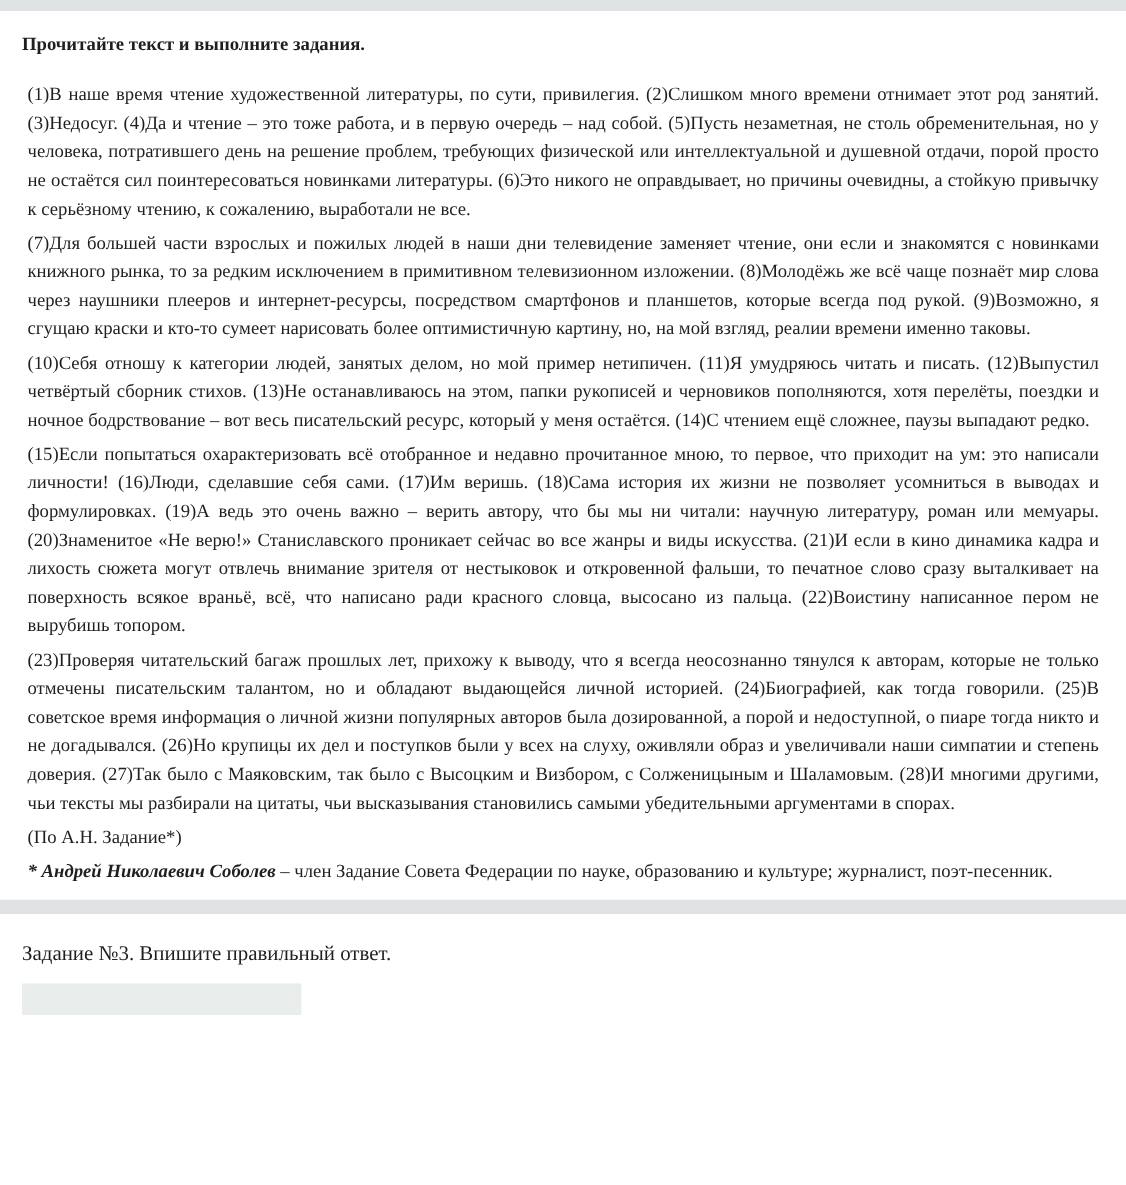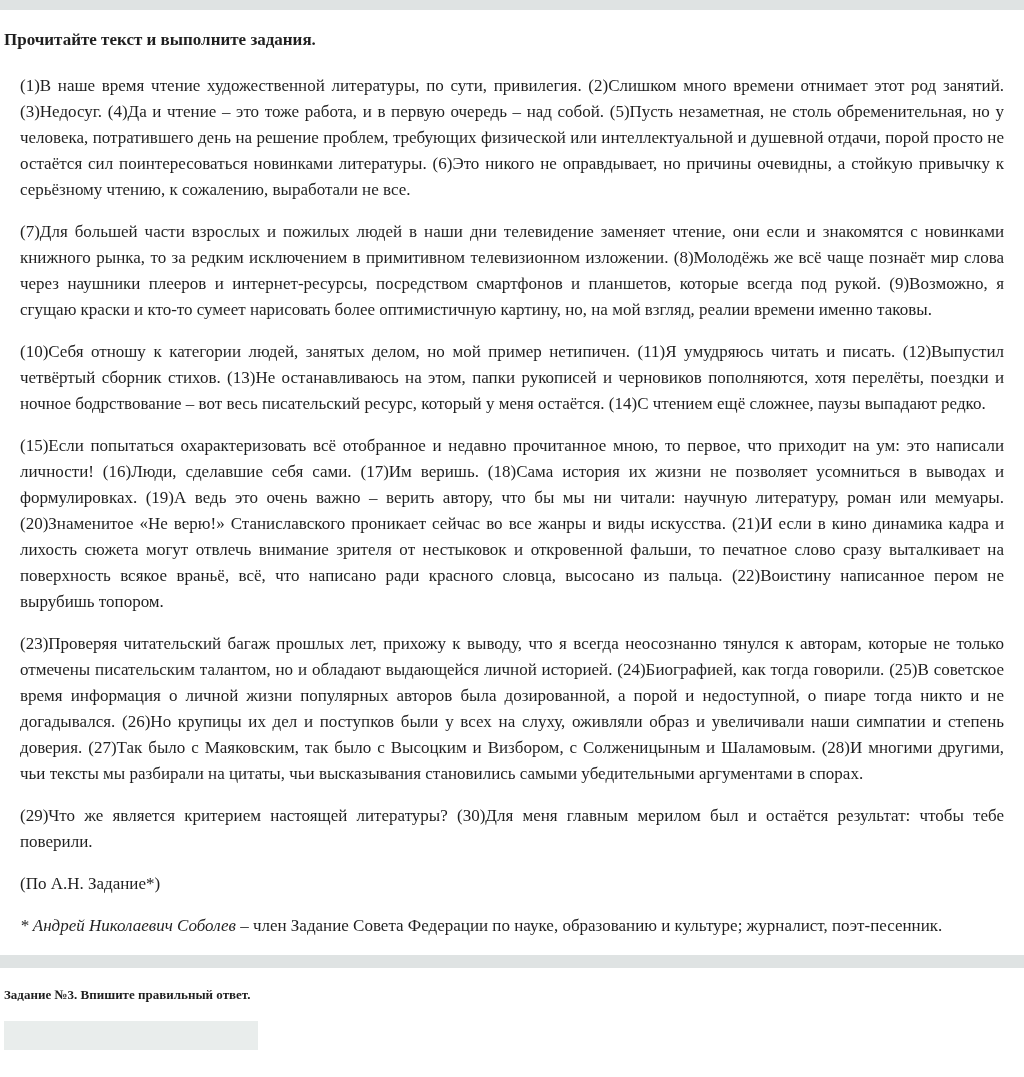--- a/index.html
+++ b/index.html
@@ -11,54 +11,54 @@
   body {
     font-family: "Liberation Serif", "DejaVu Serif", serif;
     color: #1f1f1f;
   }
   .top-bar {
     height: 10px;
     background: #dfe3e3;
     width: 100%;
   }
   .content {
-    padding: 0 4px;
+    padding: 0 20px;
   }
   .instruction {
     font-size: 17px;
     font-weight: bold;
     margin: 19px 0 0 0;
     line-height: 21px;
   }
   .reading-text {
     margin-top: 23px;
   }
   .reading-text p {
-    margin: 16px;
+    margin: 5px;
     font-size: 17px;
     line-height: 26px;
     text-align: justify;
   }
   .reading-text p.attribution {
     text-align: left;
   }
   .footnote-author {
-    font-weight: normal;
+    font-weight: bold;
     font-style: italic;
   }
   .section-divider {
     height: 13px;
     background: #dfe3e3;
     width: 100%;
     margin-top: 13px;
   }
   .task-title {
-    font-size: 13px;
-    font-weight: bold;
-    margin: 16px 0 0 0;
+    font-size: 19px;
+    font-weight: normal;
+    margin: 26px 0 0 0;
     line-height: 21px;
   }
   .task-prompt {
     font-size: 17px;
     margin: 15px 0 0 0;
     line-height: 22px;
   }
   .answer-input {
     display: block;
     margin-top: 16px;
@@ -85,21 +85,20 @@
 
 <main class="content">
   <h2 class="instruction">Прочитайте текст и выполните задания.</h2>
 
   <div class="reading-text">
     <p>(1)В наше время чтение художественной литературы, по сути, привилегия. (2)Слишком много времени отнимает этот род занятий. (3)Недосуг. (4)Да и чтение – это тоже работа, и в первую очередь – над собой. (5)Пусть незаметная, не столь обременительная, но у человека, потратившего день на решение проблем, требующих физической или интеллектуальной и душевной отдачи, порой просто не остаётся сил поинтересоваться новинками литературы. (6)Это никого не оправдывает, но причины очевидны, а стойкую привычку к серьёзному чтению, к сожалению, выработали не все.</p>
     <p>(7)Для большей части взрослых и пожилых людей в наши дни телевидение заменяет чтение, они если и знакомятся с новинками книжного рынка, то за редким исключением в примитивном телевизионном изложении. (8)Молодёжь  же всё чаще познаёт мир слова через наушники плееров и интернет-ресурсы, посредством смартфонов и планшетов, которые всегда под рукой. (9)Возможно, я сгущаю краски и кто-то сумеет нарисовать более оптимистичную картину, но, на мой взгляд, реалии времени именно таковы.</p>
     <p>(10)Себя отношу к категории людей, занятых делом, но мой пример нетипичен. (11)Я умудряюсь читать и писать. (12)Выпустил четвёртый сборник стихов. (13)Не останавливаюсь на этом, папки рукописей и черновиков пополняются, хотя перелёты, поездки и ночное бодрствование – вот весь писательский ресурс, который у меня остаётся. (14)С чтением ещё сложнее, паузы выпадают редко.</p>
     <p>(15)Если попытаться охарактеризовать всё отобранное и недавно прочитанное мною, то первое, что приходит на ум: это написали личности! (16)Люди, сделавшие себя сами. (17)Им веришь. (18)Сама история их жизни не позволяет усомниться в выводах и формулировках. (19)А ведь это очень важно – верить автору, что бы мы ни читали: научную литературу, роман или мемуары. (20)Знаменитое «Не верю!» Станиславского проникает сейчас во все жанры и виды искусства. (21)И если в кино динамика кадра и лихость сюжета могут отвлечь внимание зрителя от нестыковок и откровенной фальши, то печатное слово сразу выталкивает на поверхность всякое враньё, всё, что написано ради красного словца, высосано из пальца. (22)Воистину написанное пером не вырубишь топором.</p>
     <p>(23)Проверяя читательский багаж прошлых лет, прихожу к выводу, что я всегда неосознанно тянулся к авторам, которые не только отмечены писательским талантом, но и обладают выдающейся личной историей. (24)Биографией, как тогда говорили. (25)В советское время информация о личной жизни популярных авторов была дозированной, а порой и недоступной, о пиаре тогда никто и не догадывался. (26)Но крупицы их дел и поступков были у всех на слуху, оживляли образ и увеличивали наши симпатии и степень доверия. (27)Так было с Маяковским, так было с Высоцким и Визбором, с Солженицыным и Шаламовым. (28)И многими другими, чьи тексты мы разбирали на цитаты, чьи высказывания становились самыми убедительными аргументами в спорах.</p>
-    <p>(29)Что же является критерием настоящей литературы? (30)Для меня главным мерилом был и остаётся результат: чтобы тебе поверили.</p>
     <p class="attribution">(По А.Н. Задание*)</p>
     <p><span class="footnote-author">* Андрей Николаевич Соболев</span><span> – член Задание Совета Федерации по науке, образованию и культуре; журналист, поэт-песенник.</span></p>
   </div>
 </main>
 
 <div class="section-divider"></div>
 
 <section class="content">
   <h2 class="task-title">Задание №3. Впишите правильный ответ.</h2>
   <input type="text" class="answer-input" value="" style="">

